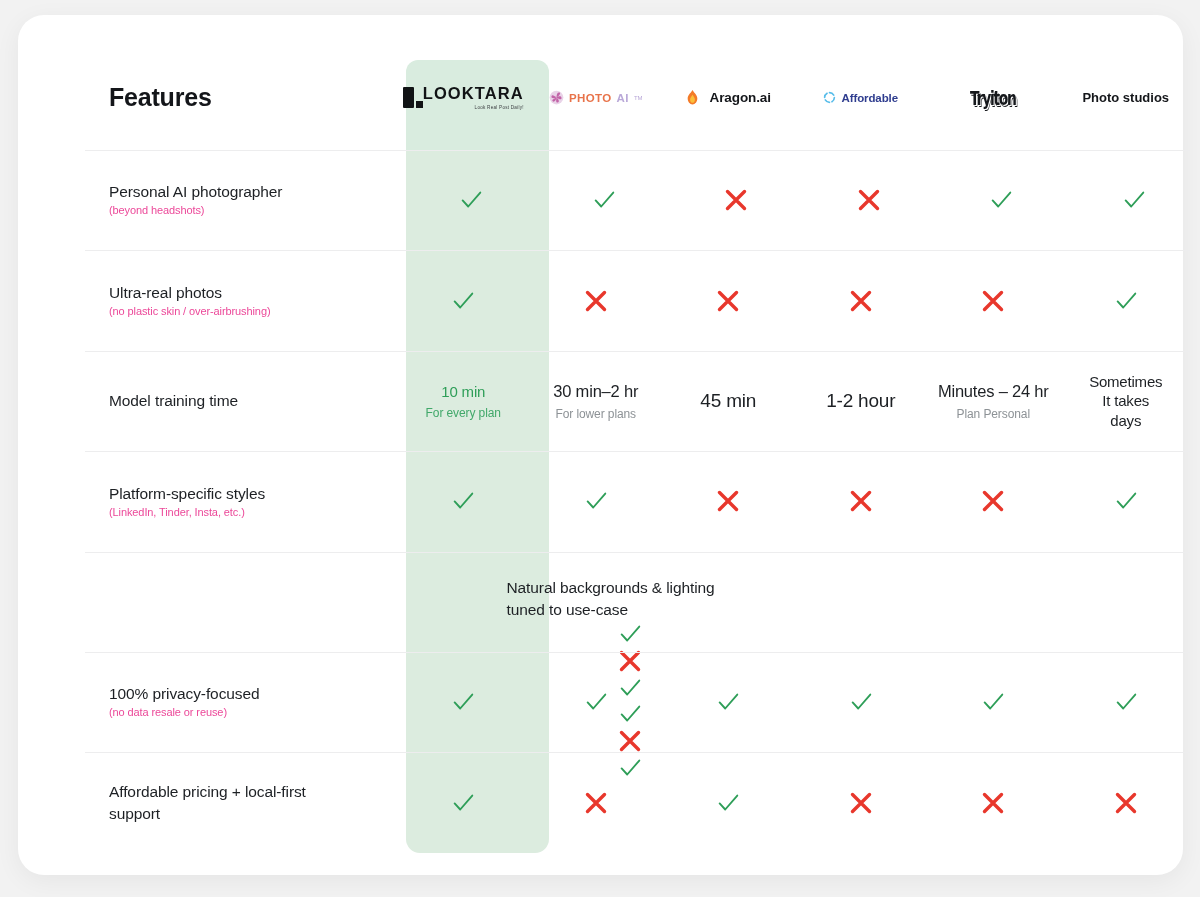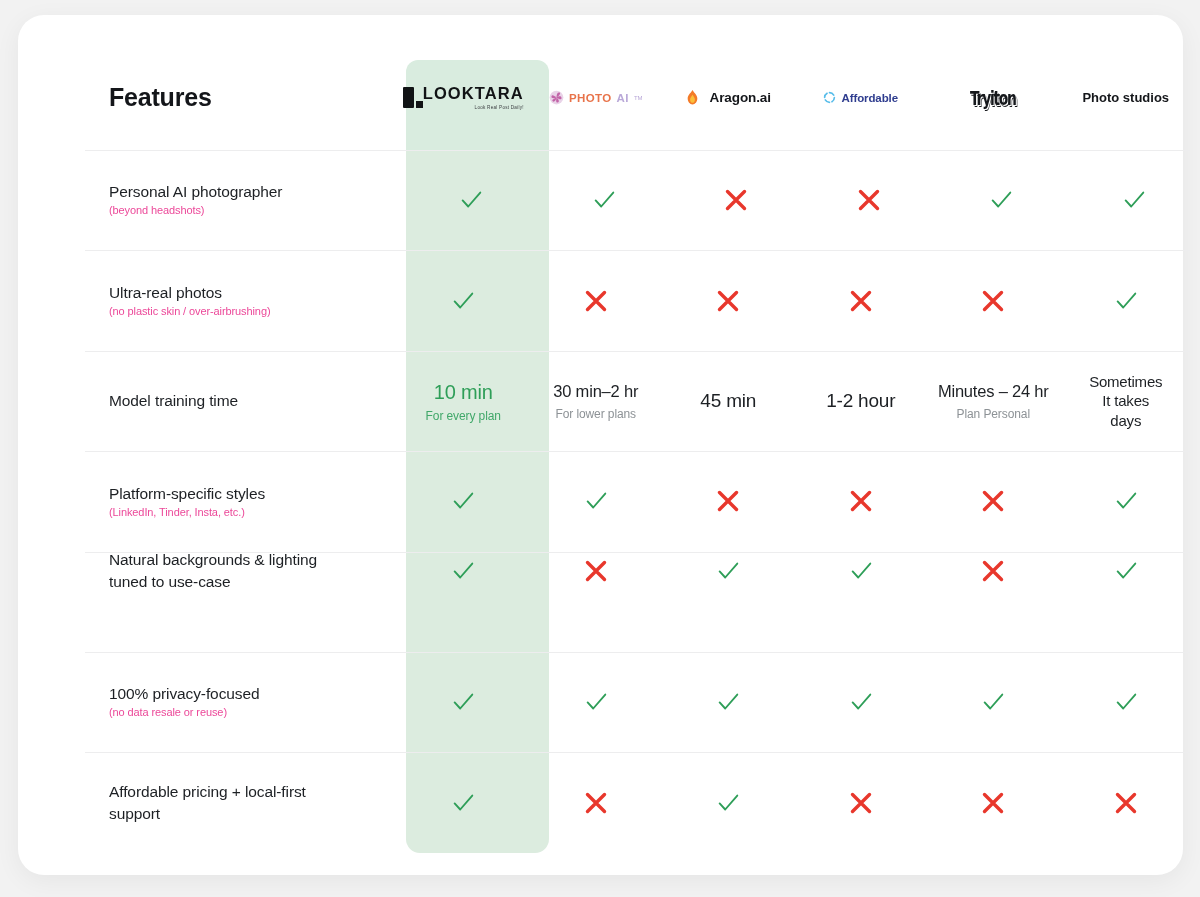--- a/index.html
+++ b/index.html
@@ -172,21 +172,21 @@
     letter-spacing: -0.2px;
   }
   .val-main.lg { font-size: 19px; }
   .val-main.sm { font-size: 15px; }
   .val-sub {
     font-size: 12px;
     color: #8d9296;
     margin-top: 4px;
     letter-spacing: -0.1px;
   }
-  .val-main.green { color: #2e9e58; font-size: 20px; }
+  .val-main.green { color: #2e9e58; font-size: 15px; }
   .val-sub.green { color: #41a86a; }
 </style>
 </head>
 <body>
 
 <div class="page">
   <div class="card">
 
     <div class="highlight-head"></div>
     <div class="highlight-body"></div>
@@ -393,21 +393,21 @@
                 <path d="M5.5 5.5 L22.5 22.5 M22.5 5.5 L5.5 22.5" fill="none" stroke="#e8372c" stroke-width="3.4" stroke-linecap="round"></path>
               </svg>
             </div>
             <div class="cell">
               <svg class="ico ico-check" viewBox="0 0 28 28">
                 <path d="M5 14.5 L11 21 L24 6" fill="none" stroke="#2e9e58" stroke-width="2" stroke-linecap="round" stroke-linejoin="round"></path>
               </svg>
             </div>
           </div>
           <div class="row-sep" style="top: 536.6px;"></div>
-          <div class="row" style="top: 506px; height: 100.4px;">
+          <div class="row" style="top: 562px; height: 100.4px; flex-direction: column;">
             <div class="feat">
               <div class="feat-title">Natural backgrounds &amp; lighting</div>
               <div class="feat-title">tuned to use-case</div>
             </div>
             <div class="cell">
               <svg class="ico ico-check" viewBox="0 0 28 28">
                 <path d="M5 14.5 L11 21 L24 6" fill="none" stroke="#2e9e58" stroke-width="2" stroke-linecap="round" stroke-linejoin="round"></path>
               </svg>
             </div>
             <div class="cell">

